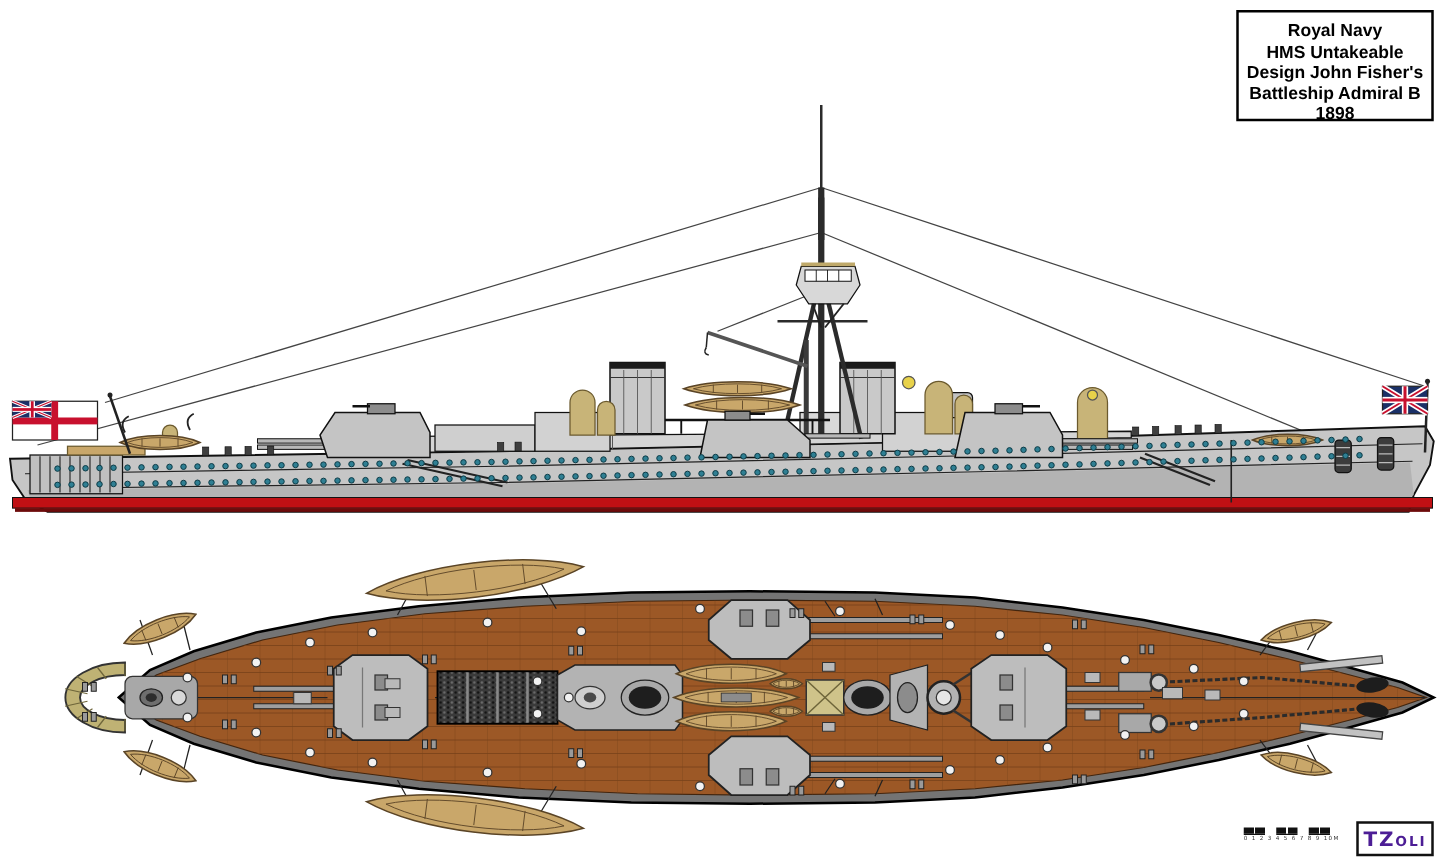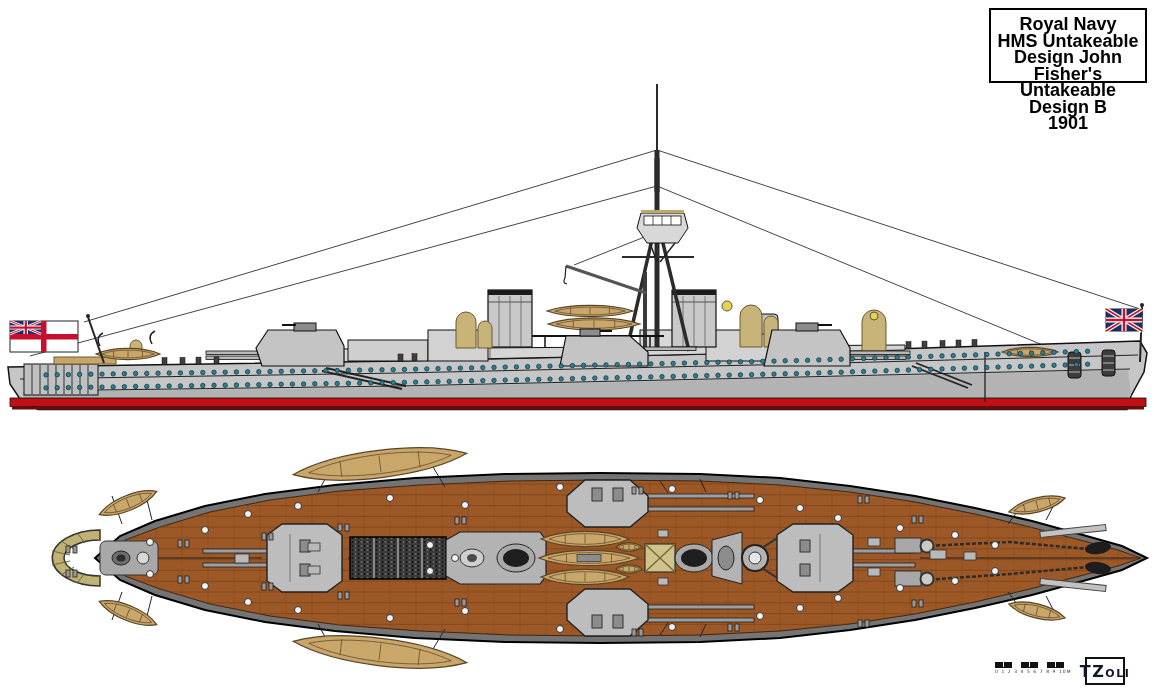--- a/index.html
+++ b/index.html
@@ -1,24 +1,24 @@
 <!DOCTYPE html>
 <html><head>
 <meta charset="utf-8">
 <style>
   html,body{margin:0;padding:0;background:#fff;}
   .stage{position:relative;width:1154px;height:692px;background:#ffffff;overflow:hidden;
          font-family:"Liberation Sans",sans-serif;}
   svg{position:absolute;left:0;top:0;}
-  .title-box{position:absolute;left:989px;top:8px;width:158px;height:75px;border:2.5px solid #000;
+  .title-box{position:absolute;left:989px;top:8px;width:158px;height:89px;border:2.5px solid #000;
              background:#fff;box-sizing:border-box;text-align:center;padding-top:6px;
-             font-weight:bold;font-size:18px;line-height:16.5px;color:#000;}
-  .signature-box{position:absolute;left:1085px;top:657px;width:40px;height:28px;border:2.5px solid #111;
+             font-weight:bold;font-size:14px;line-height:16.5px;color:#000;}
+  .signature-box{position:absolute;left:1085px;top:657px;width:62px;height:28px;border:2.5px solid #111;
              box-sizing:border-box;display:flex;align-items:center;justify-content:center;
-             font-weight:bold;font-size:16px;font-variant:small-caps;letter-spacing:1.5px;color:#0f172a;
+             font-weight:bold;font-size:16px;font-variant:small-caps;letter-spacing:1.5px;color:#4c1d95;
              font-family:"DejaVu Sans",sans-serif;}
   .scale-bar{position:absolute;left:995px;top:662px;width:80px;}
   .scale-bar .bars{position:relative;height:6px;}
   .scale-bar .bar{position:absolute;top:0;width:17px;height:5px;
       background:linear-gradient(90deg,#111 0 46%,#fff 46% 54%,#111 54% 100%);
       border-bottom:1px solid #111;}
   .scale-bar .lbl{font-family:"DejaVu Sans",sans-serif;font-size:4.5px;letter-spacing:1.05px;
       white-space:nowrap;color:#333;margin-top:1px;}
 </style>
 </head>
@@ -838,22 +838,22 @@
             <line x1="5.8500000000000005" y1="-2.4" x2="5.8500000000000005" y2="2.4" stroke="#5a4426" stroke-width="0.7"></line>
           </g>
         </g>
   </g>
 </svg>
 
 <div class="title-box">
   <div>Royal Navy</div>
   <div>HMS Untakeable</div>
   <div>Design John Fisher's</div>
-  <div>Untakeable Design B</div>
-  <div>1901</div>
+  <div>Battleship Admiral B</div>
+  <div>1898</div>
 </div>
 
 <div class="scale-bar">
   <div class="bars">
     <div class="bar" style="left:0"></div>
     <div class="bar" style="left:26px"></div>
     <div class="bar" style="left:52px"></div>
   </div>
   <div class="lbl">0 1 2 3 4 5 6 7 8 9 10M</div>
 </div>

